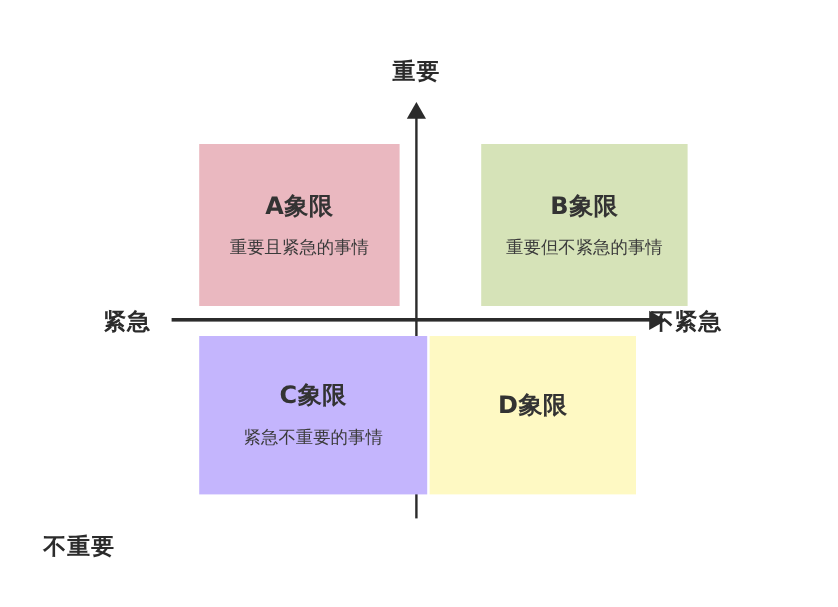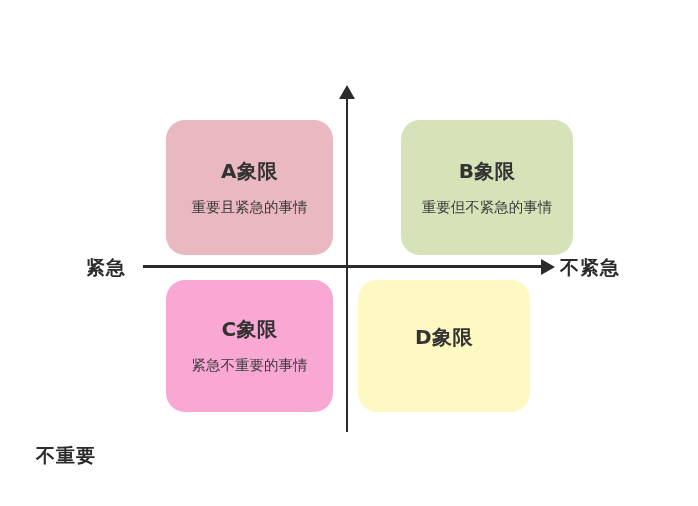--- a/index.html
+++ b/index.html
@@ -78,28 +78,28 @@
     top: 443px;
     width: 694px;
     text-align: left;
     padding-left: 36px;
   }
   #label-left {
     left: 86px;
     top: 255px;
   }
   #label-right {
-    left: 560px;
+    left: 542px;
     top: 255px;
   }
 
   
   .quadrant {
     position: absolute;
-    border-radius: 19px;
+    border-radius: 0;
     display: flex;
     flex-direction: column;
     align-items: center;
     justify-content: center;
     box-sizing: border-box;
   }
   .quadrant .q-title {
     font-size: 20px;
     font-weight: bold;
     color: #333333;
@@ -124,42 +124,43 @@
     left: 358px;
     top: 120px;
     width: 172px;
     height: 135px;
     background: #d6e3b8;
     margin-left: 43px;
   }
   #quadrant-c {
     left: 166px;
     top: 280px;
-    width: 167px;
+    width: 190px;
     height: 132px;
-    background: #f9a8d4;
+    background: #c4b5fd;
   }
   #quadrant-d {
     left: 358px;
     top: 280px;
     width: 172px;
     height: 132px;
     background: #fef9c3;
   }
 </style>
 </head>
 <body>
 
 <div id="matrix">
 
   <div class="axis-line" id="axis-horizontal"></div>
   <div class="axis-line" id="axis-vertical"></div>
   <div class="arrow" id="arrow-up"></div>
   <div class="arrow" id="arrow-right"></div>
 
+  <div class="axis-label" id="label-top">重要</div>
   <div class="axis-label" id="label-bottom">不重要</div>
   <div class="axis-label" id="label-left">紧急</div>
   <div class="axis-label" id="label-right">不紧急</div>
 
   <div class="quadrant" id="quadrant-a">
     <div class="q-title">A象限</div>
     <div class="q-desc">重要且紧急的事情</div>
   </div>
 
   <div class="quadrant" id="quadrant-b">

